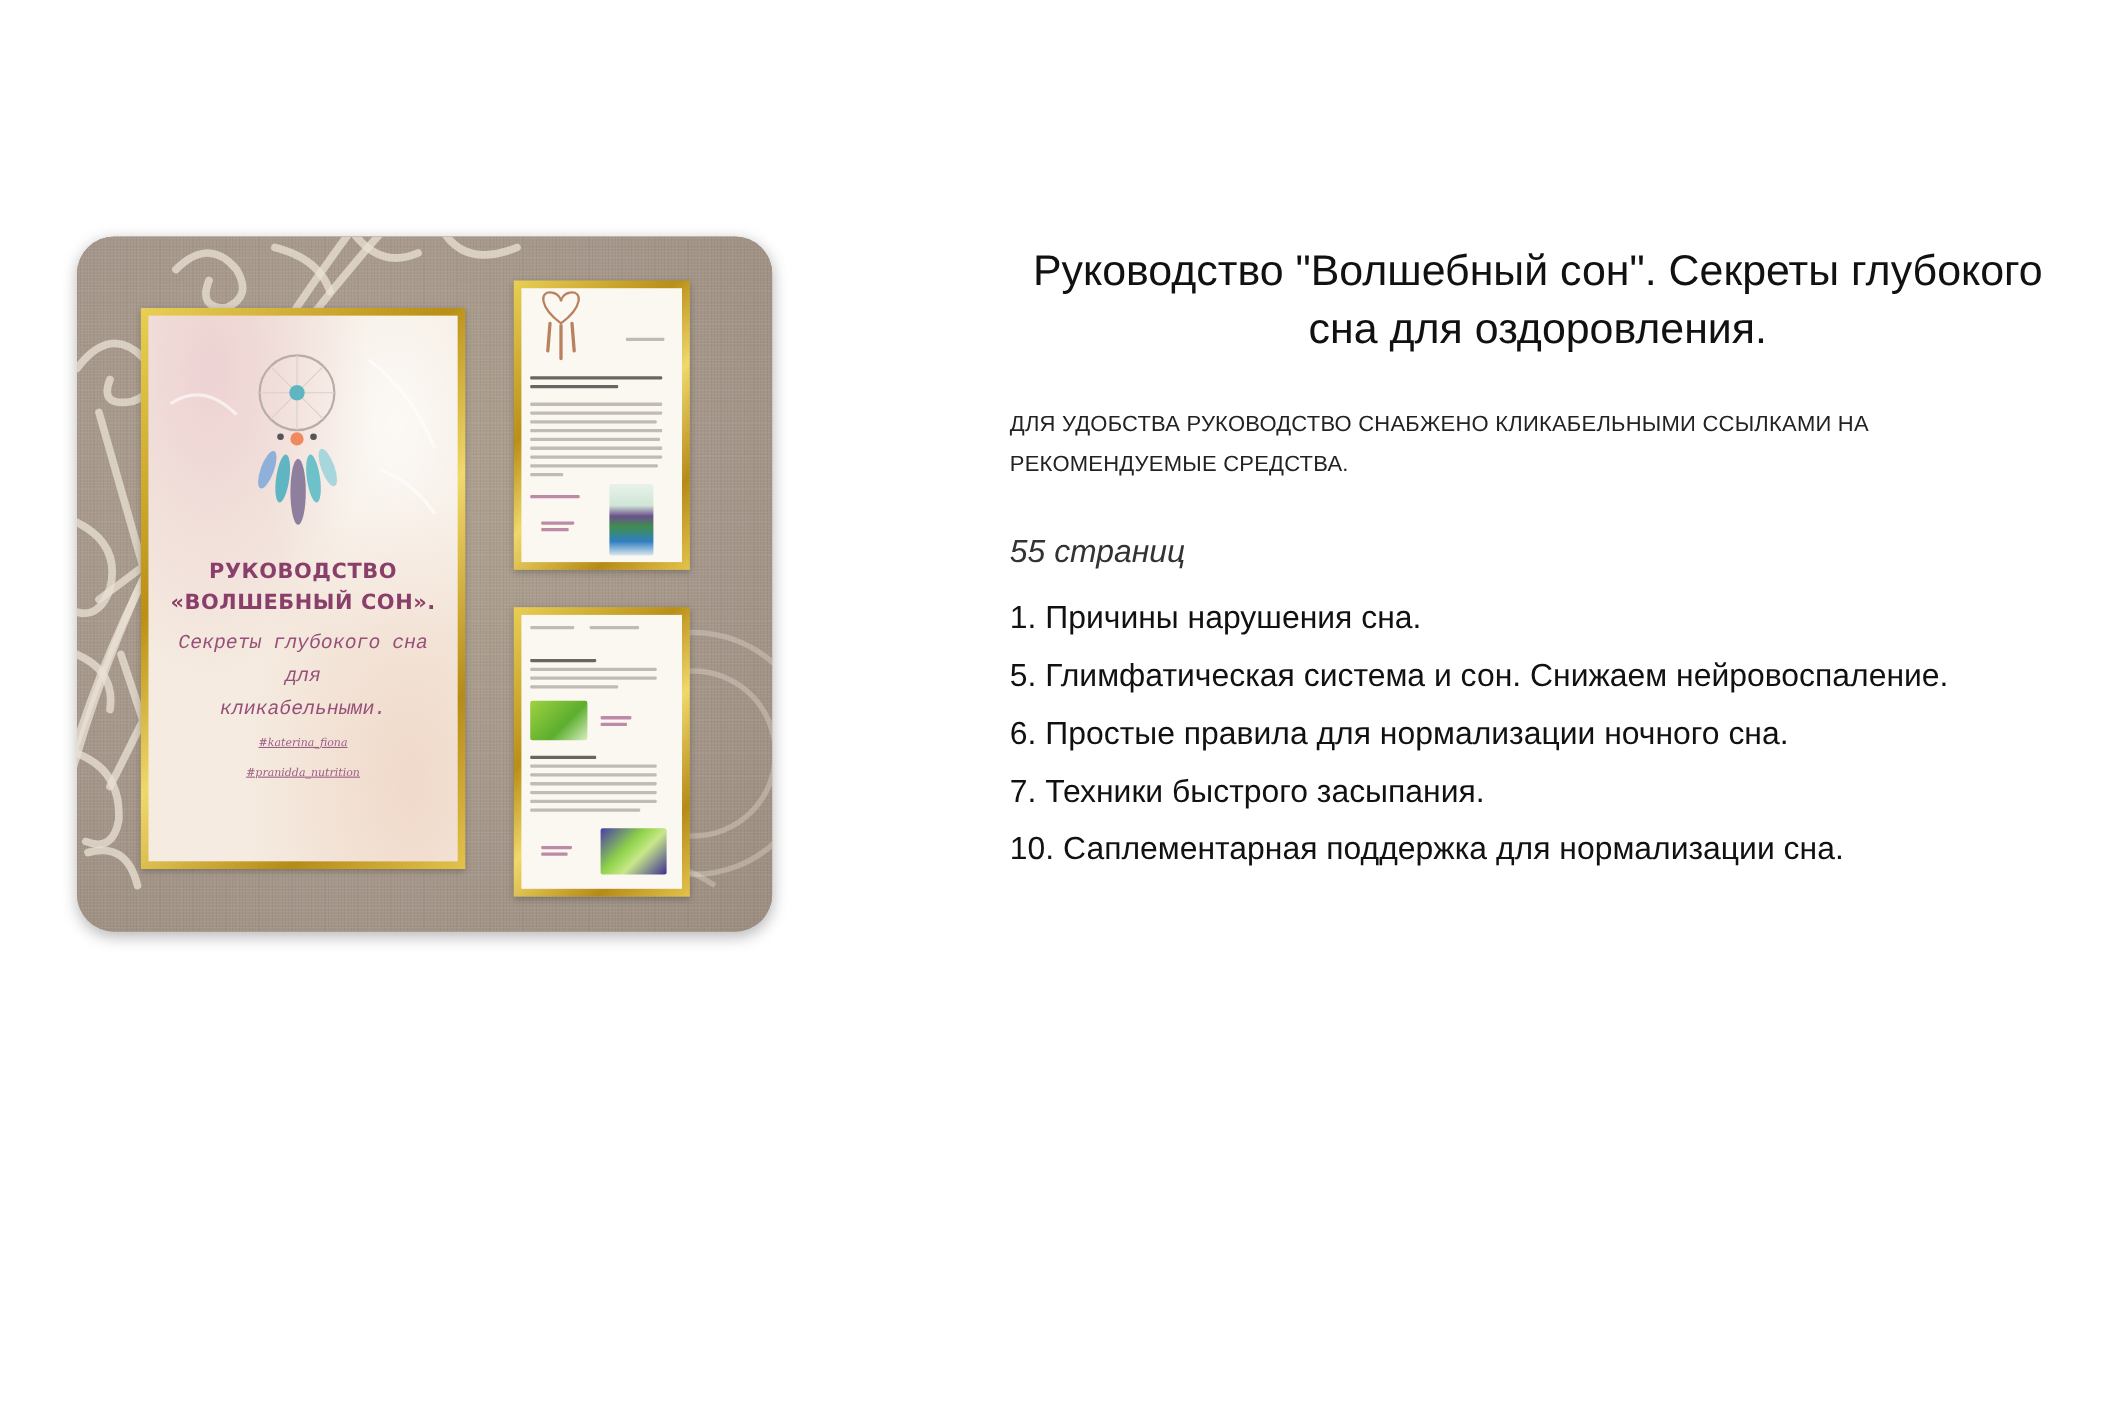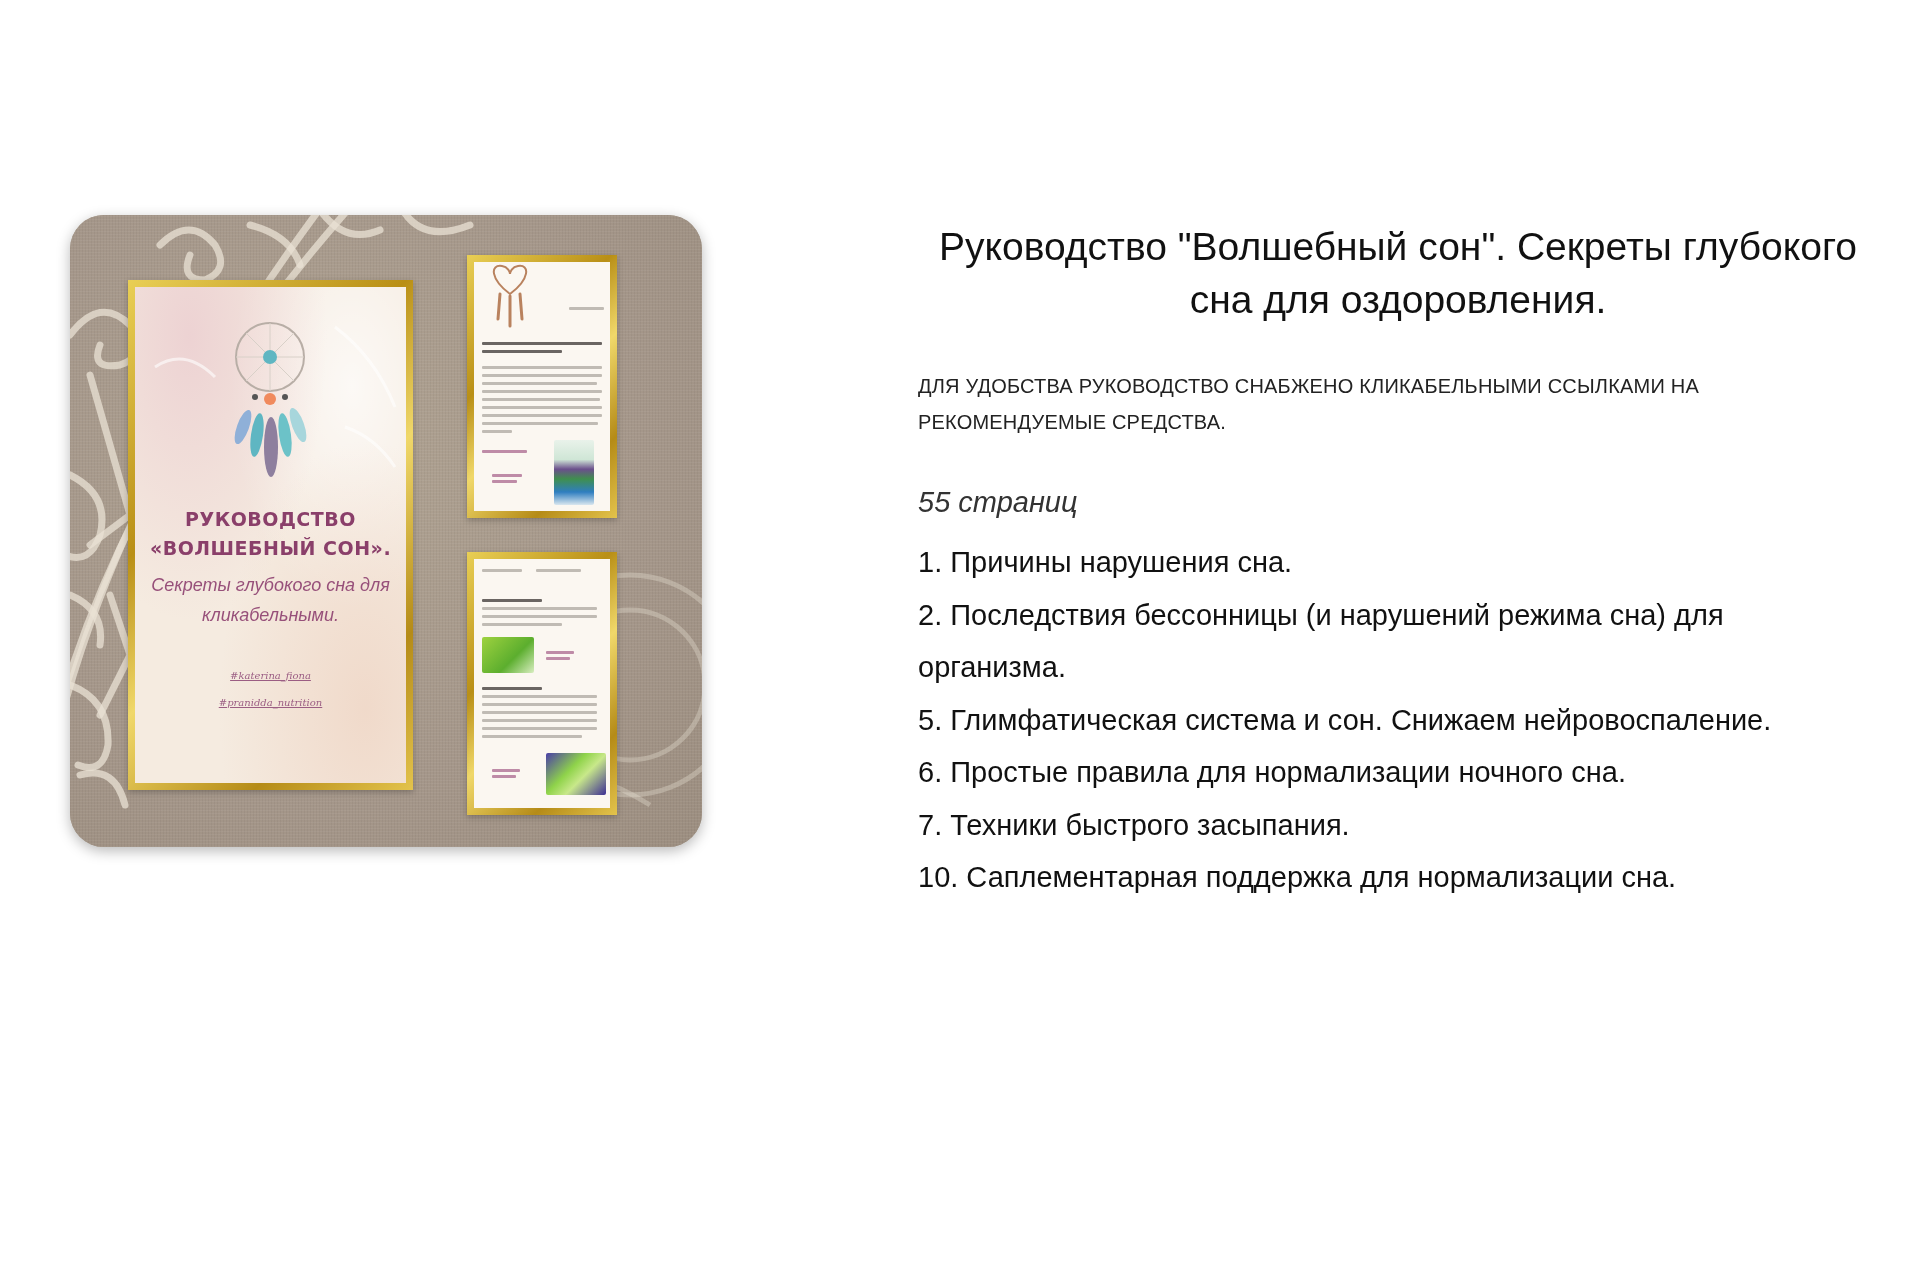--- a/index.html
+++ b/index.html
@@ -19,39 +19,40 @@
     background:
       repeating-linear-gradient(0deg, rgba(255,255,255,0.05) 0 1px, transparent 1px 3px),
       repeating-linear-gradient(90deg, rgba(0,0,0,0.04) 0 1px, transparent 1px 3px),
       radial-gradient(circle at 40% 40%, #b0a392 0%, #a5978a 60%, #9c8e80 100%);
   }
   .preview svg.ornament { position:absolute; left:0; top:0; }
   .page {
     position:absolute; background:#c9a227;
     background: linear-gradient(135deg,#e9cf55 0%,#b98f16 35%,#f0d86a 55%,#b58b17 80%,#e3c34c 100%);
     box-shadow: 0 2px 6px rgba(0,0,0,0.25);
+    padding-left: 10px;
   }
   .page .inner {
     position:absolute; inset:7px;
     background:
       radial-gradient(ellipse at 20% 10%, rgba(230,190,200,0.55), transparent 45%),
       radial-gradient(ellipse at 85% 85%, rgba(235,200,180,0.5), transparent 45%),
       radial-gradient(ellipse at 80% 20%, rgba(255,255,255,0.7), transparent 40%),
       #f5ebe0;
     overflow:hidden;
   }
   .cover { left:128px; top:280px; width:285px; height:510px; }
   .cover .c-title {
     position:absolute; left:0; right:0; top:218px; text-align:center;
     font-family:"DejaVu Sans", sans-serif; font-weight:bold; font-size:19px;
     color:#8a3f6a; letter-spacing:0.5px; line-height:29px; text-transform:uppercase;
   }
   .cover .c-sub {
     position:absolute; left:10px; right:10px; top:283px; text-align:center;
-    font-family:Liberation Sans, sans-serif; font-style:italic; font-size:18px;
+    font-family:Liberation Mono, monospace; font-style:italic; font-size:18px;
     color:#97507a; line-height:30px;
   }
   .cover .c-tag {
     position:absolute; left:0; right:0; text-align:center;
     font-family:"DejaVu Serif", serif; font-style:italic; font-size:10px;
     color:#9b5d83; text-decoration:underline;
   }
   .cover .c-tag.t1 { top:383px; }
   .cover .c-tag.t2 { top:410px; }
   .mini .inner { background:#fbf7f1; }
@@ -201,19 +202,18 @@
     </div>
   </div>
 </div>
 
 <div class="info">
   <h1 class="title" style="margin:0;font-weight:normal;">Руководство "Волшебный сон". Секреты глубокого сна для оздоровления.</h1>
   <div class="note">Для удобства руководство снабжено кликабельными ссылками на рекомендуемые средства.</div>
   <div class="pages">55 страниц</div>
   <ul class="toc">
     <li>1. Причины нарушения сна.</li>
-    <li>2. Последствия бессонницы (и нарушений режима сна) для организма.</li>
     <li>5. Глимфатическая система и сон. Снижаем нейровоспаление.</li>
     <li>6. Простые правила для нормализации ночного сна.</li>
     <li>7. Техники быстрого засыпания.</li>
     <li>10. Саплементарная поддержка для нормализации сна.</li>
   </ul>
 </div>
 
 </body></html>

